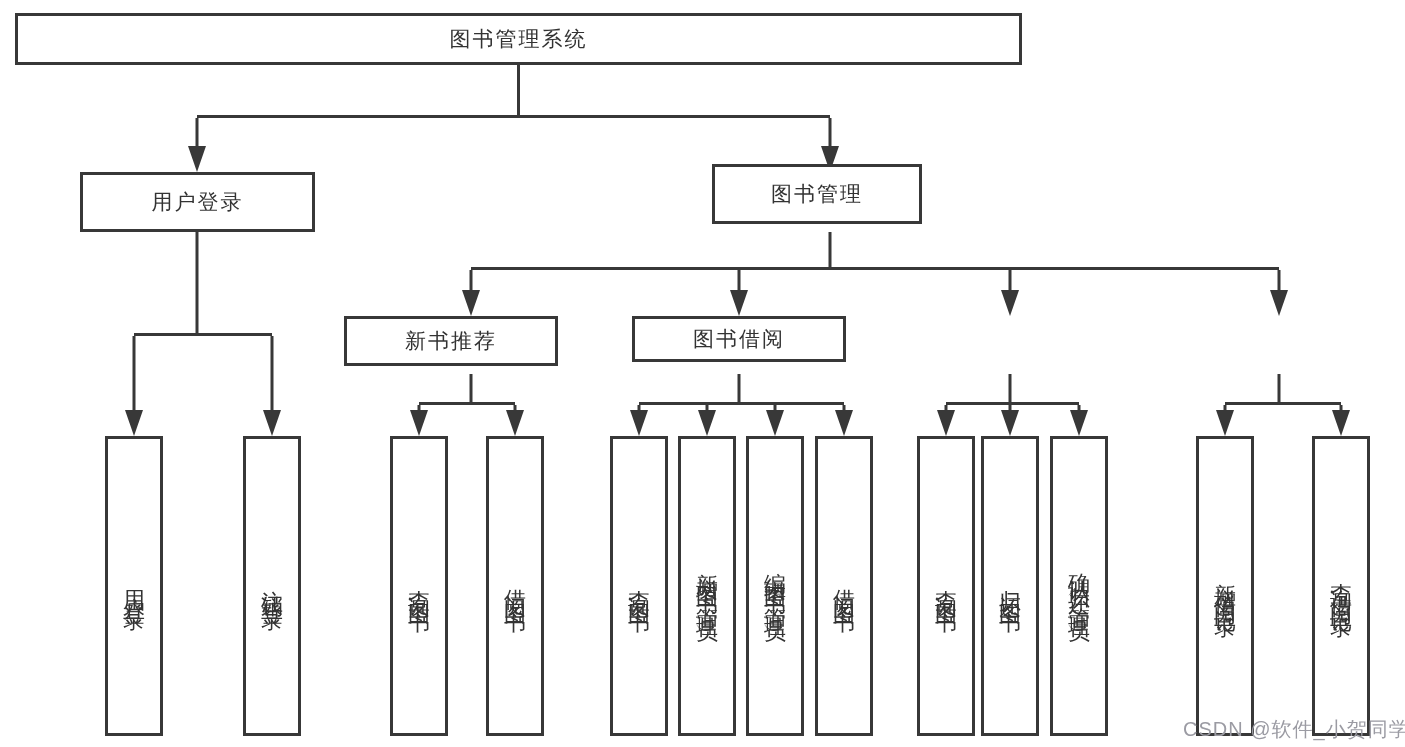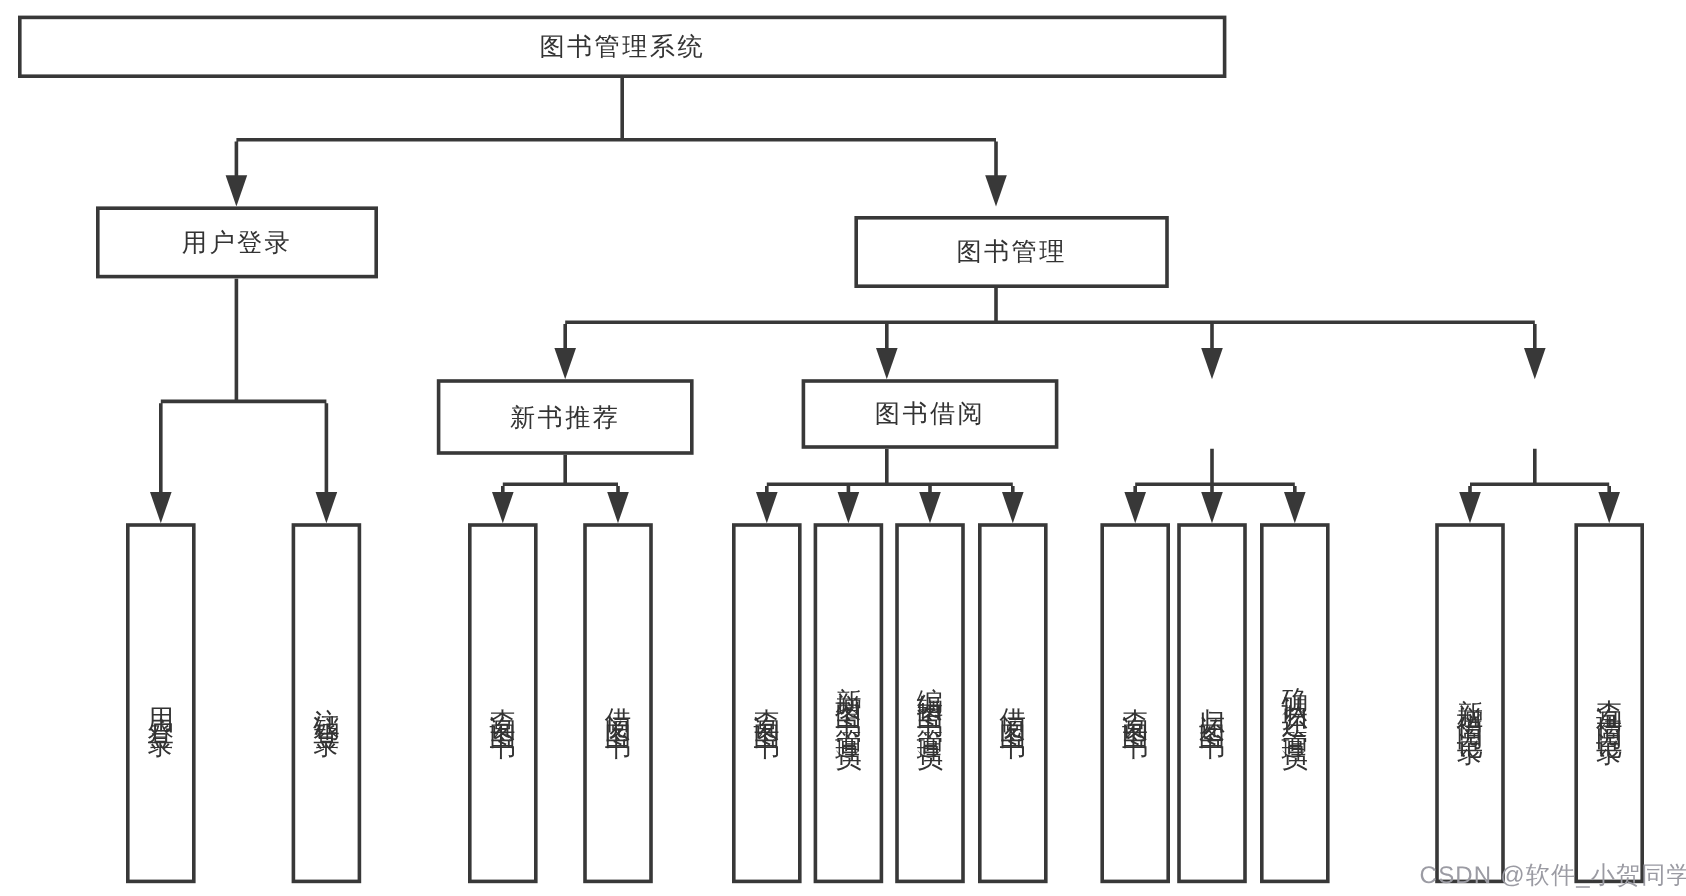--- a/index.html
+++ b/index.html
@@ -85,24 +85,24 @@
     <g stroke="#383838" stroke-width="3" fill="#383838">
       <path fill="none" d="M1279,374 V405 M1225,403.5 H1341 M1225,405 V412 M1341,405 V412"></path>
       <polygon points="1216,410 1234,410 1225,436" stroke="none"></polygon>
       <polygon points="1332,410 1350,410 1341,436" stroke="none"></polygon>
     </g>
   </svg>
 
   <div class="box h" style="left:15px;top:13px;width:1007px;height:52px">图书管理系统</div>
 
   <div class="box h" style="left:80px;top:172px;width:235px;height:60px">用户登录</div>
-  <div class="box h" style="left:712px;top:180px;width:262px;height:60px">图书管理</div>
+  <div class="box h" style="left:712px;top:164px;width:210px;height:60px">图书管理</div>
 
-  <div class="box h" style="left:364px;top:316px;width:214px;height:63px">新书推荐</div>
-  <div class="box h" style="left:668px;top:316px;width:214px;height:58px">图书借阅</div>
+  <div class="box h" style="left:344px;top:316px;width:214px;height:50px">新书推荐</div>
+  <div class="box h" style="left:632px;top:316px;width:214px;height:46px">图书借阅</div>
 
   <div class="box v" style="left:105px;top:436px;width:58px;height:300px">用户登录</div>
   <div class="box v" style="left:243px;top:436px;width:58px;height:300px">注销登录</div>
 
   <div class="box v" style="left:390px;top:436px;width:58px;height:300px">查询图书</div>
   <div class="box v" style="left:486px;top:436px;width:58px;height:300px">借阅图书</div>
 
   <div class="box v" style="left:610px;top:436px;width:58px;height:300px">查询图书</div>
   <div class="box v" style="left:678px;top:436px;width:58px;height:300px">新增图书（管理员）</div>
   <div class="box v" style="left:746px;top:436px;width:58px;height:300px">编辑图书（管理员）</div>

